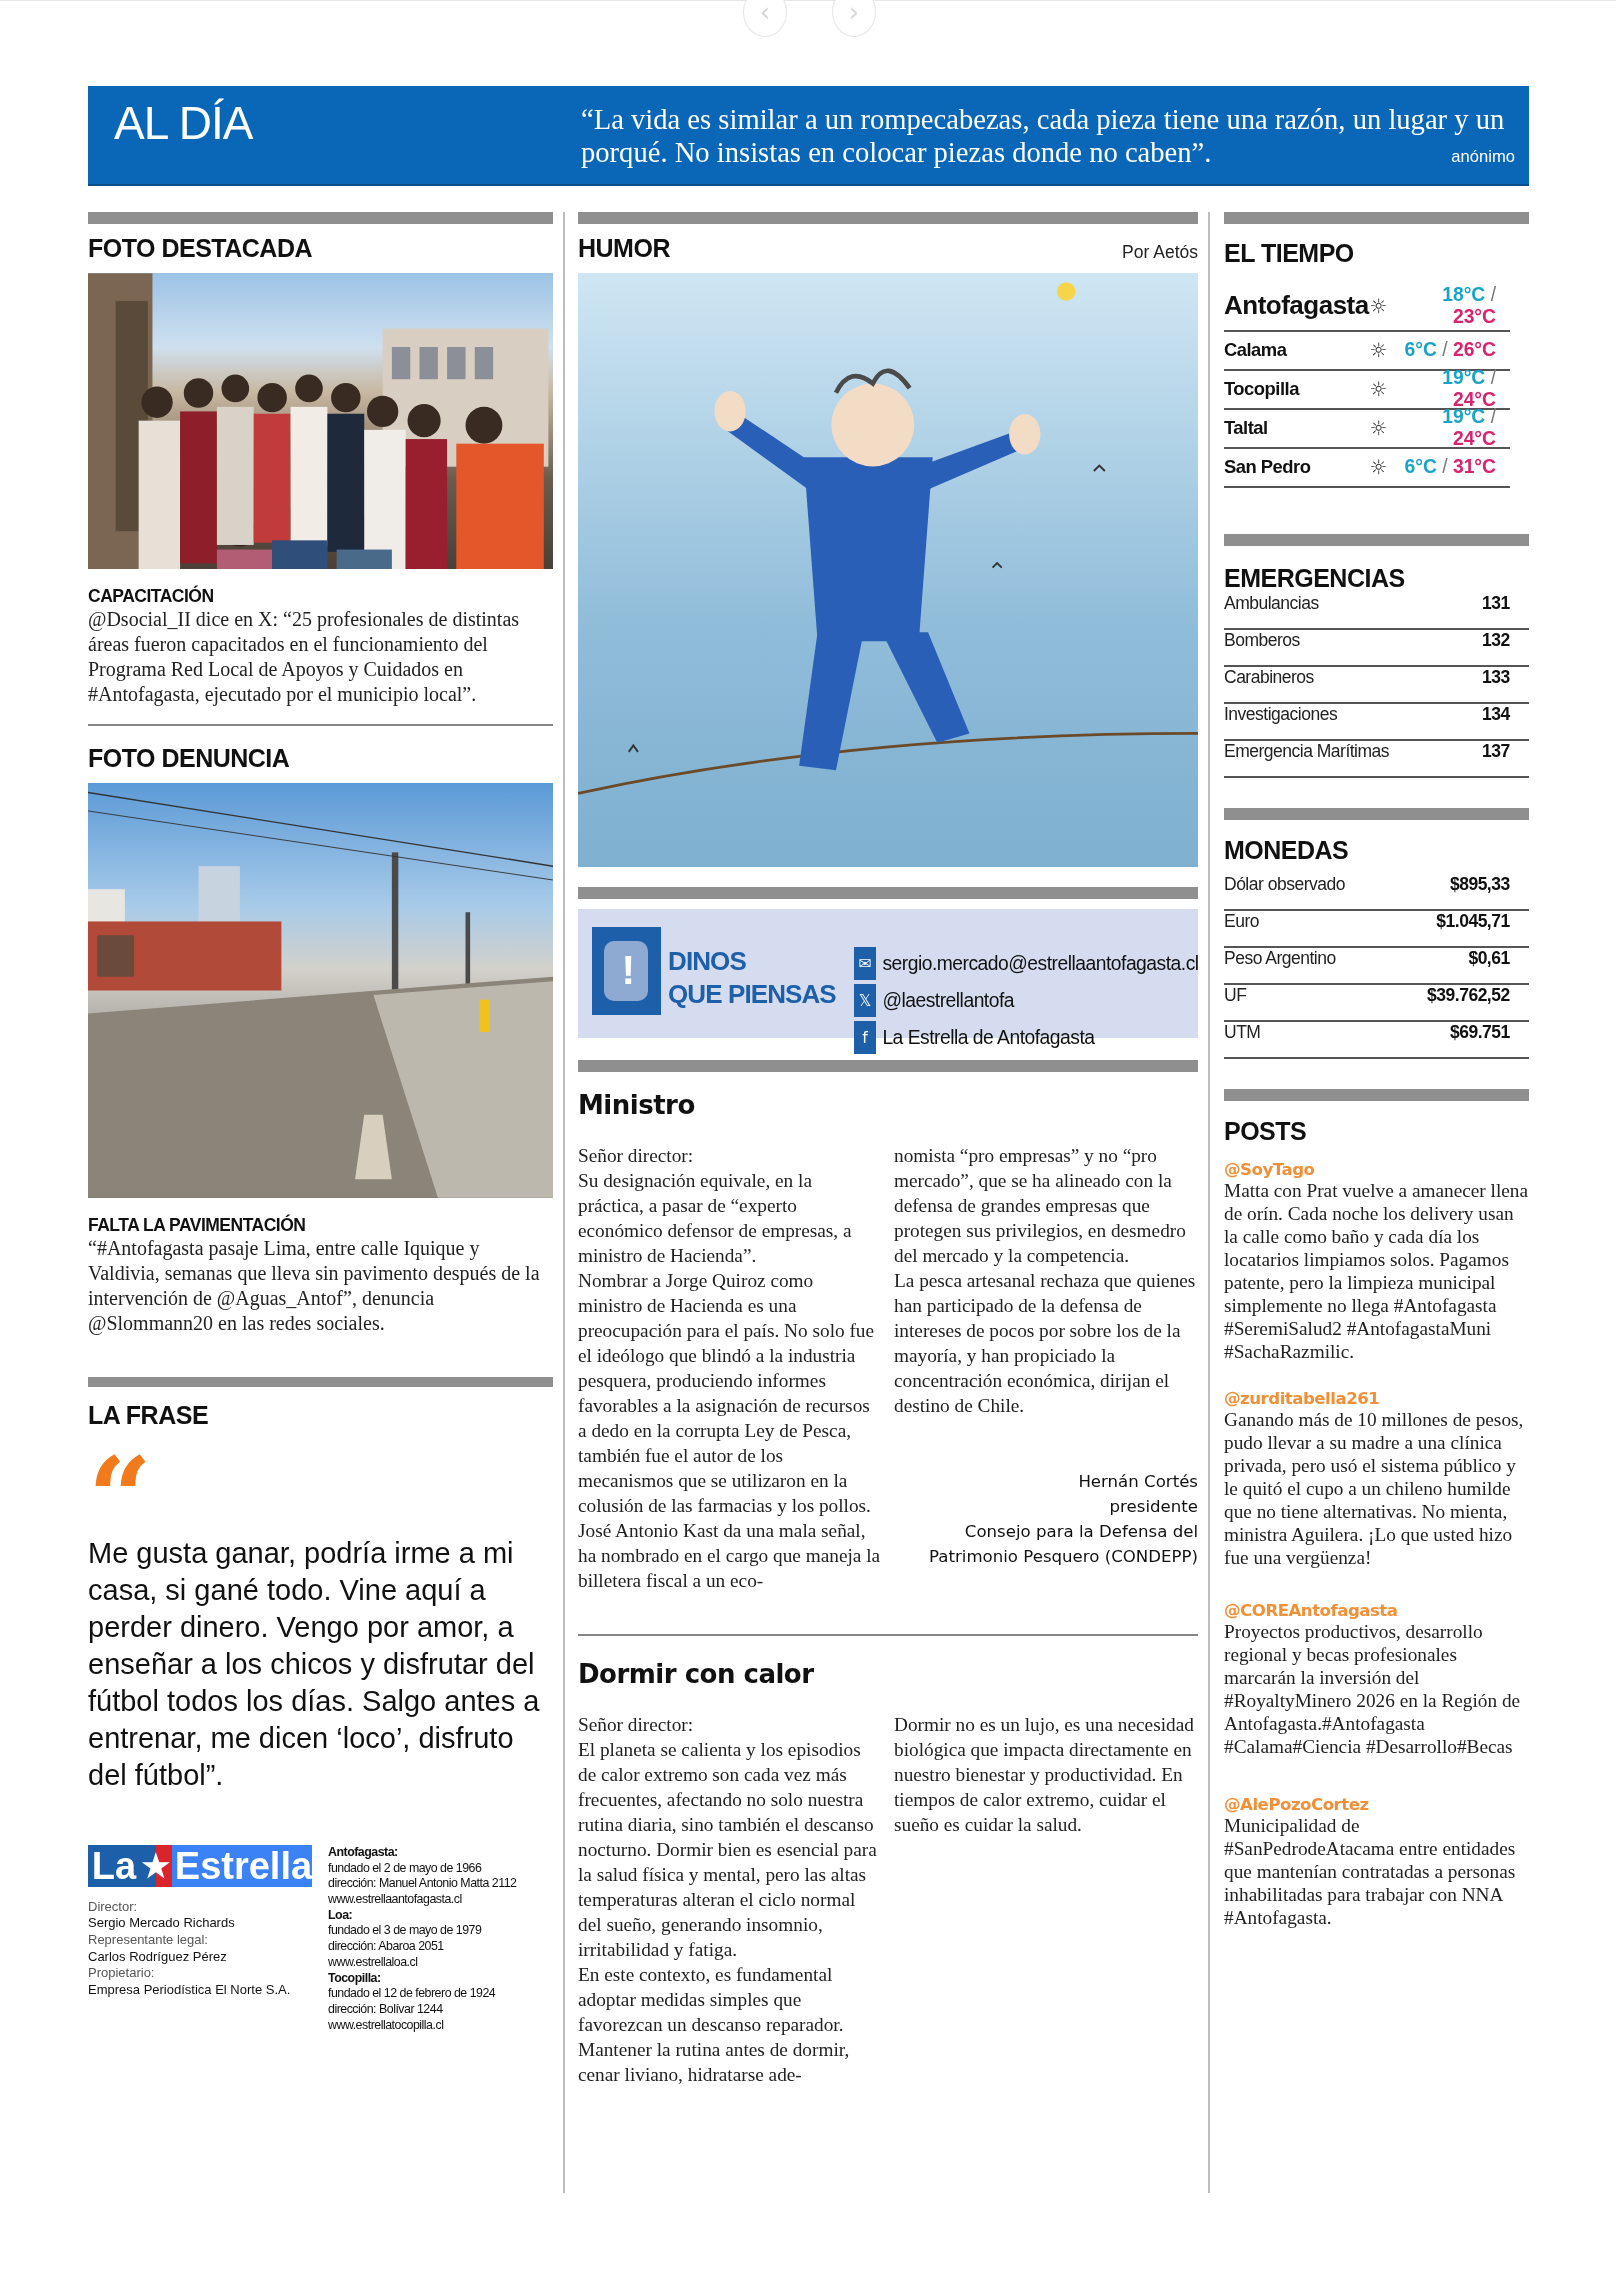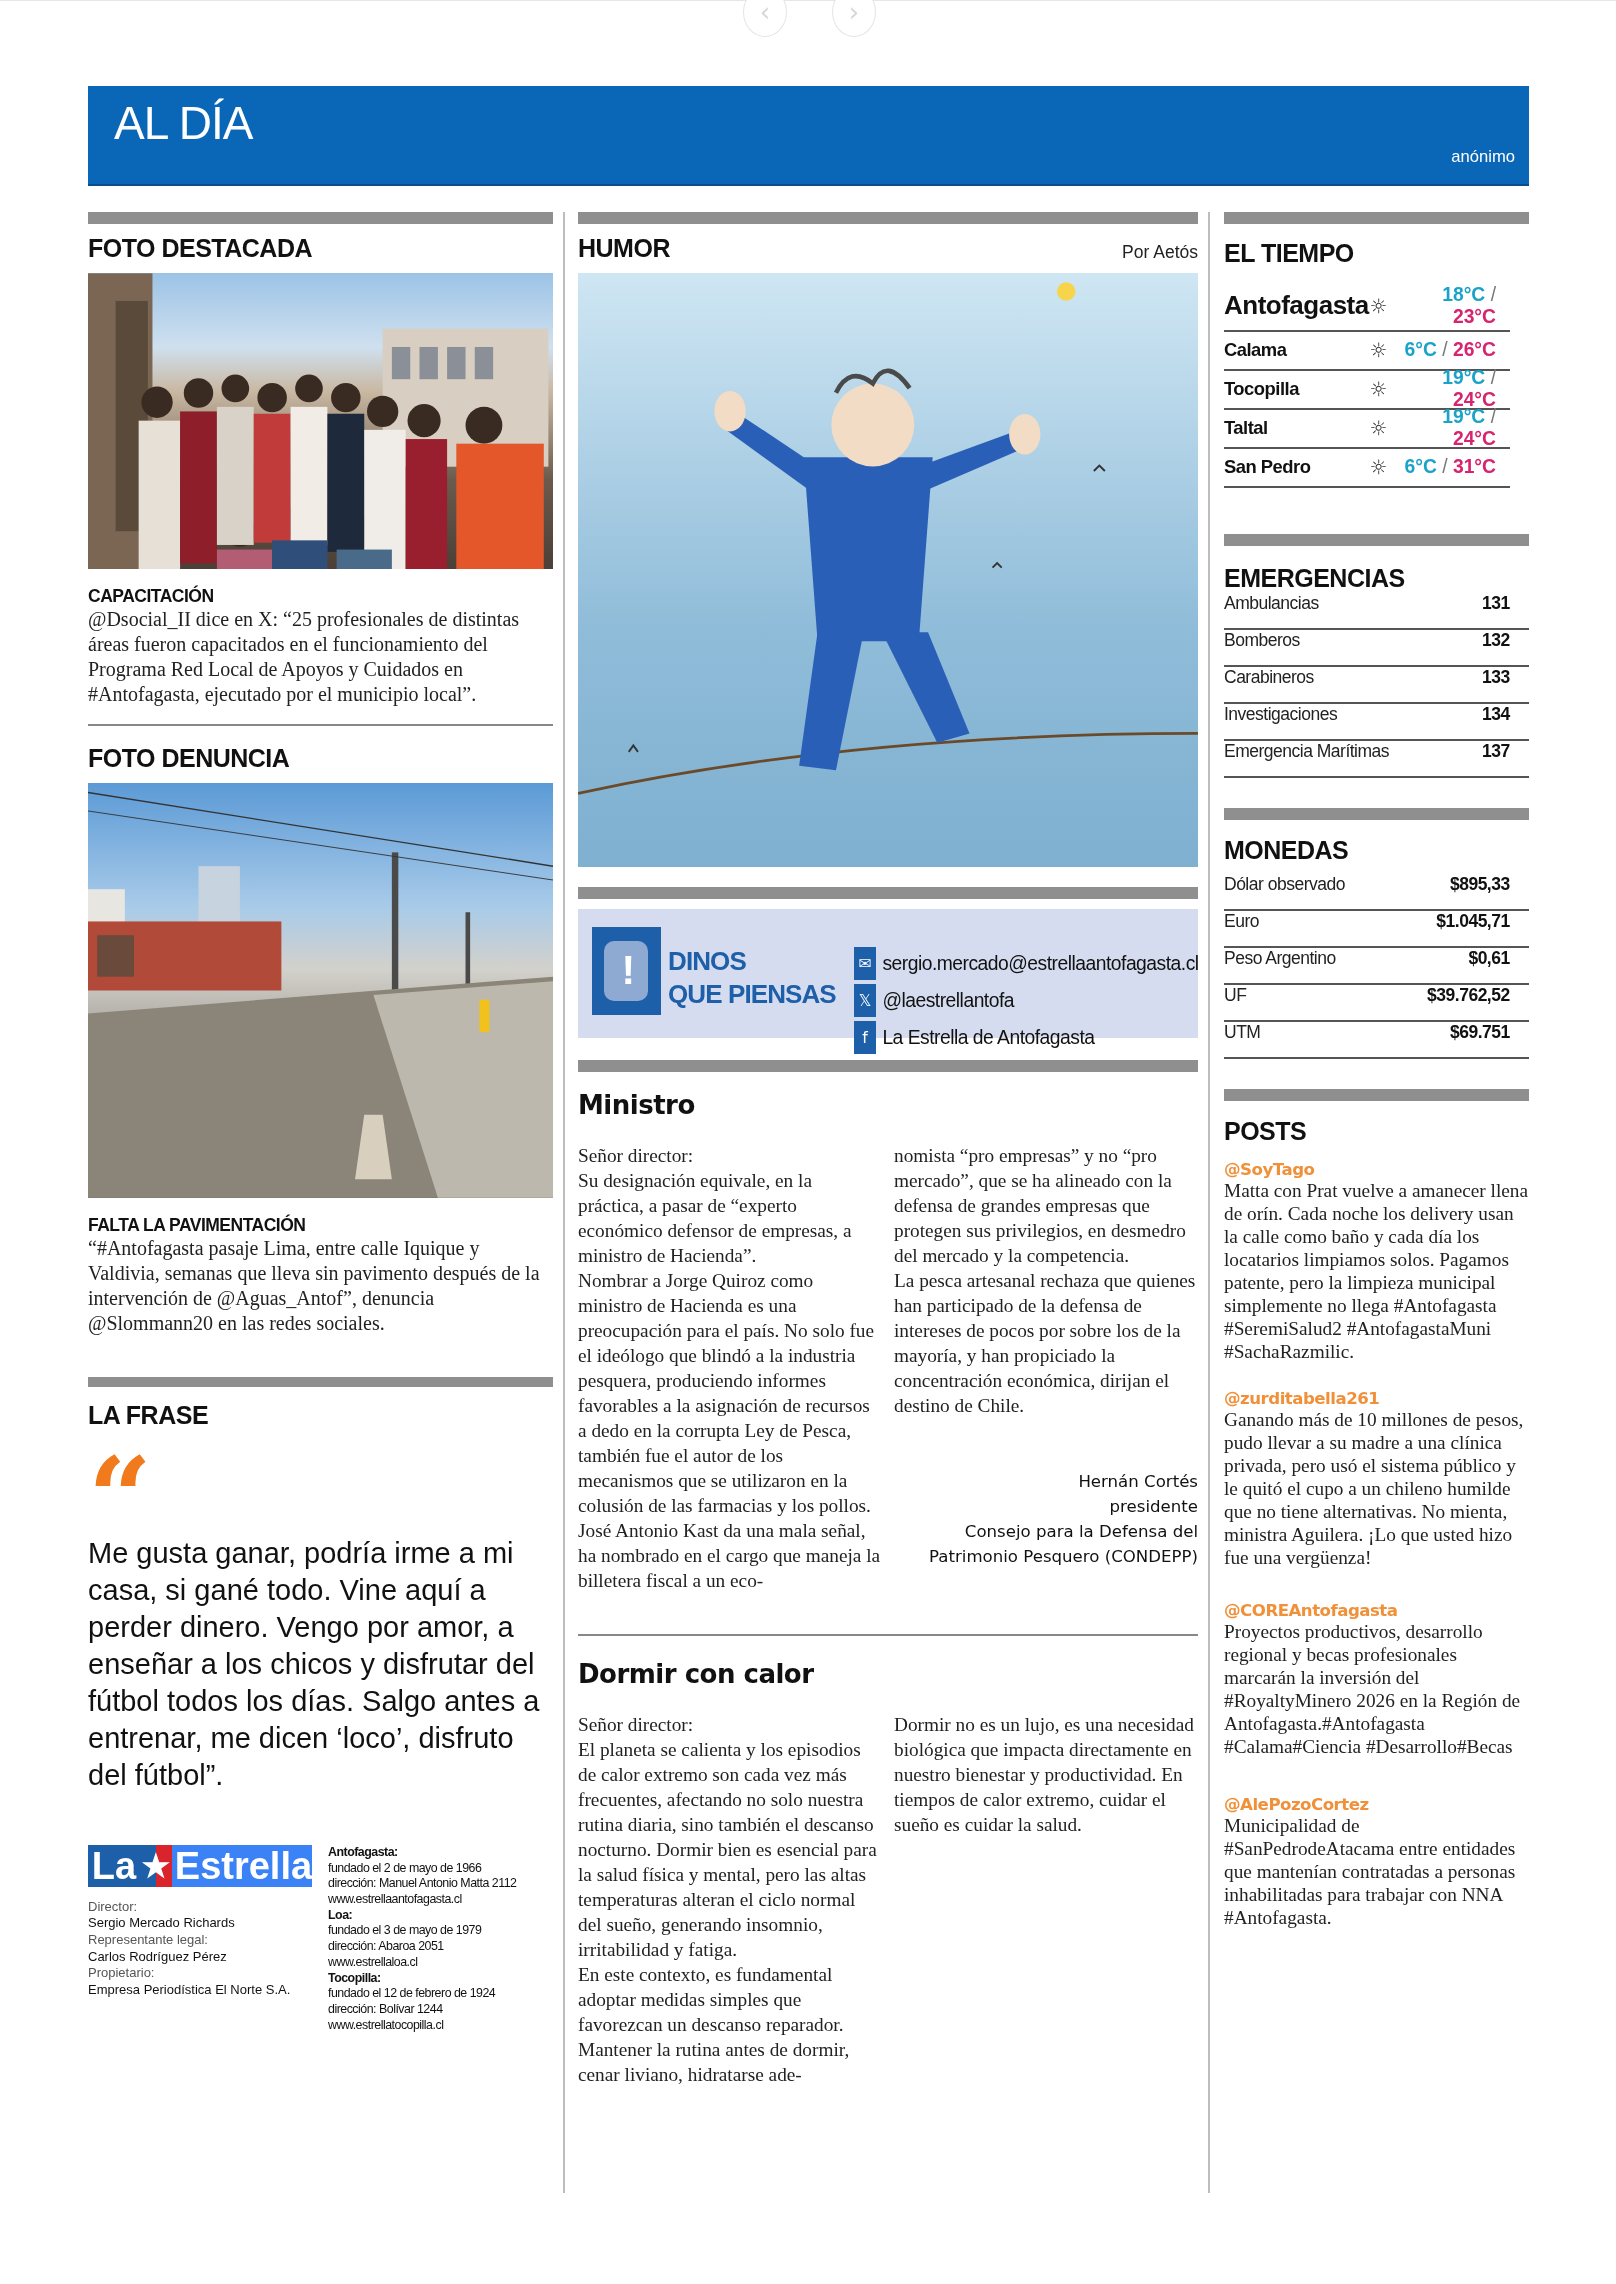--- a/index.html
+++ b/index.html
@@ -84,20 +84,21 @@
   <div class="navbtn" style="left:743px;">
       <span>‹</span>
     </div>
   <div class="navbtn" style="left:832px;">
       <span>›</span>
     </div>
 </div>
 
 <div class="banner">
   <div class="title">AL DÍA</div>
+  <div class="quote">“La vida es similar a un rompecabezas, cada pieza tiene una razón, un lugar y un porqué. No insistas en colocar piezas donde no caben”.</div>
   <div class="author">anónimo</div>
 </div>
 
 <div class="vline" style="left:563px; top:212px; height:1981px;"></div>
 <div class="vline" style="left:1208px; top:212px; height:1981px;"></div>
 
 <div class="col" style="left:88px; top:212px; width:465px;">
   <div class="rule-thick"></div>
   <div class="sec-title" style="margin-top:10px;">FOTO DESTACADA</div>
 

